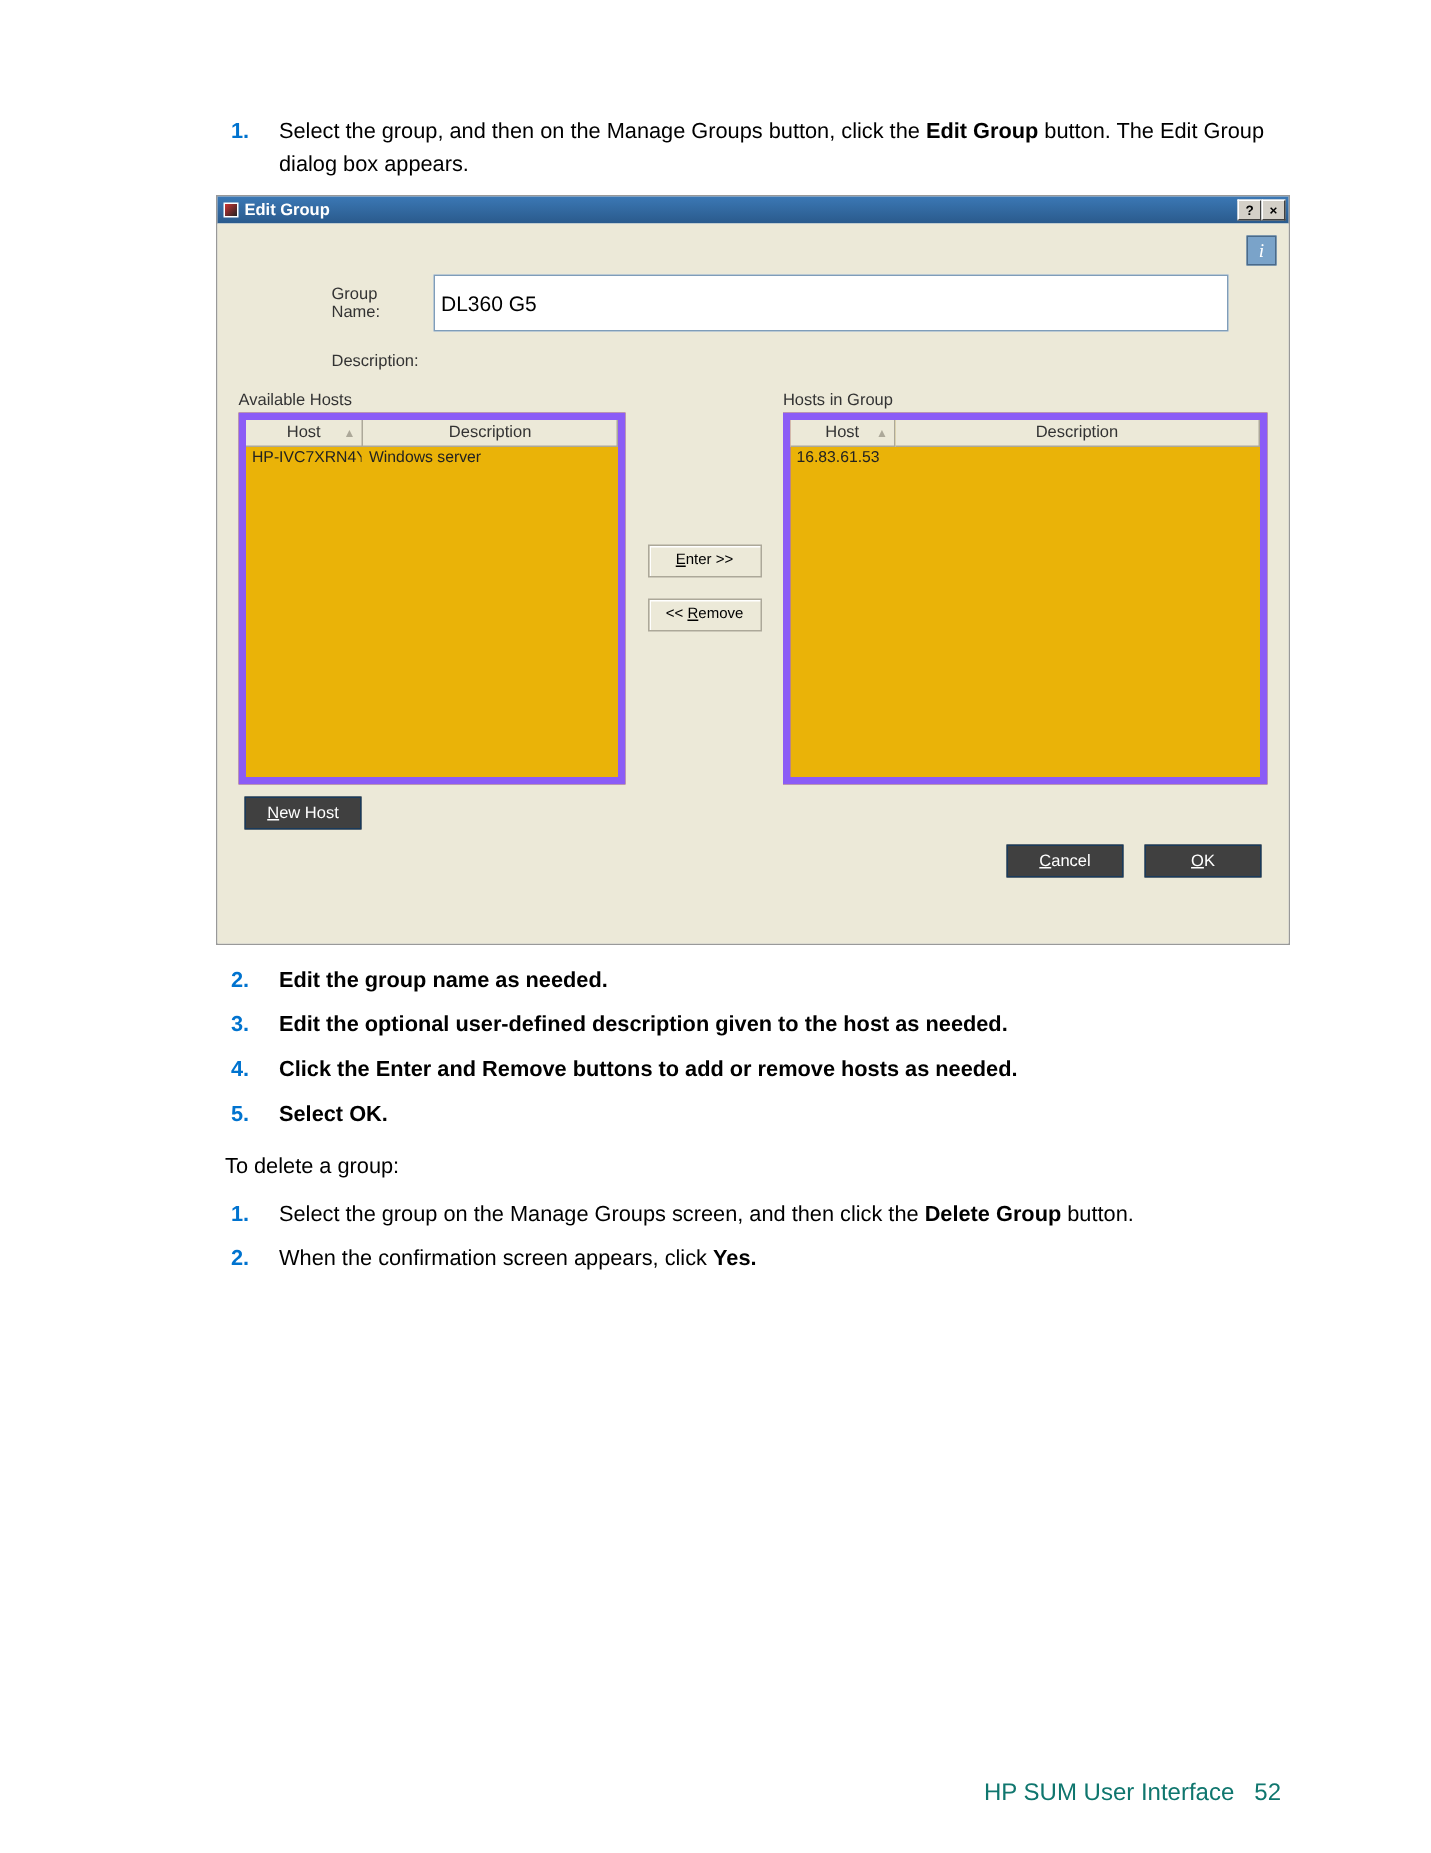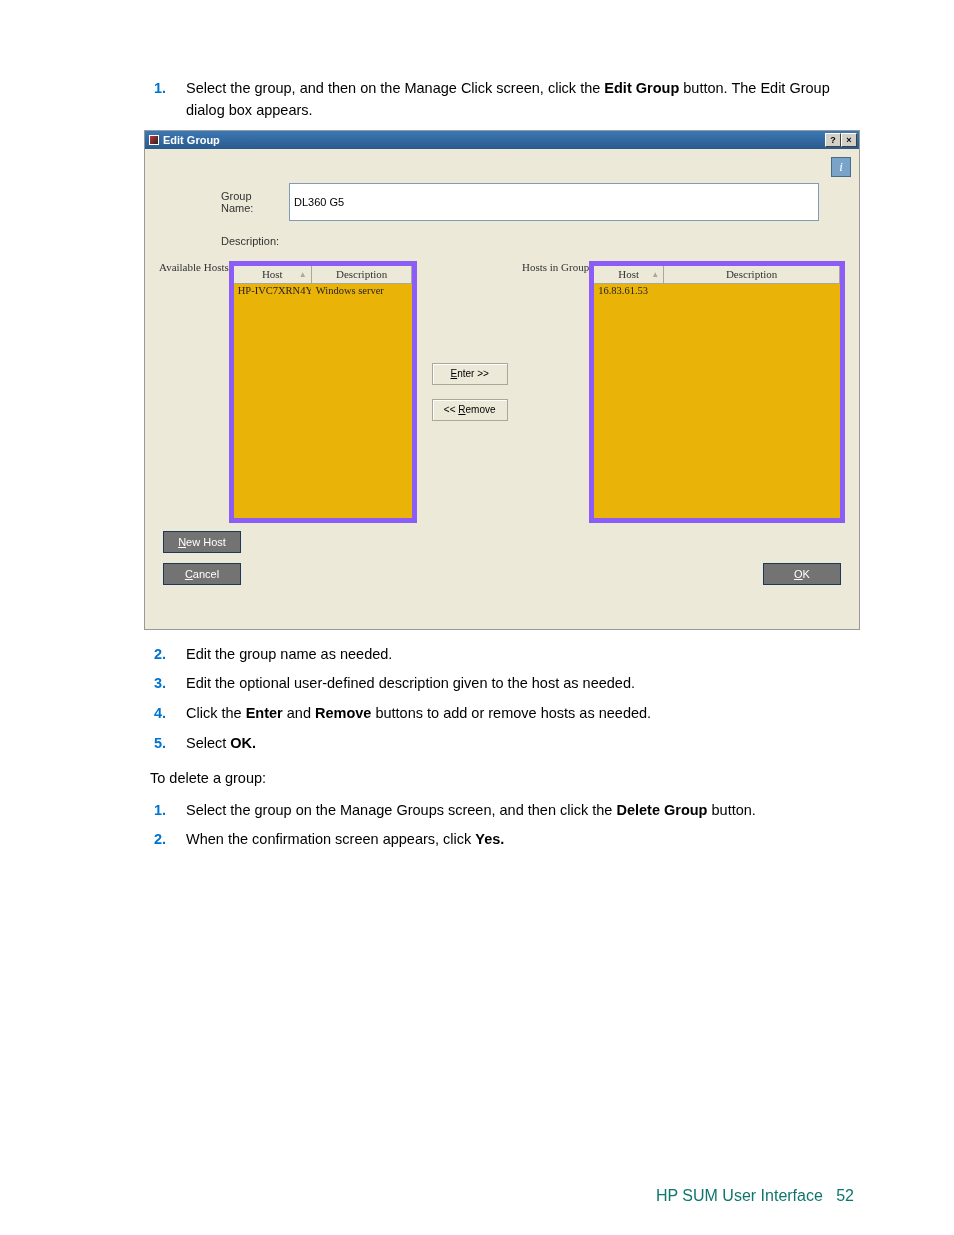--- a/index.html
+++ b/index.html
@@ -104,28 +104,28 @@
     padding-right: 2px;
     color: #333;
   }
   .form-row input {
     flex: 0 0 530px;
     height: 18px;
     border: 1px solid #7f9db9;
     background: #fff;
     padding: 18px 4px;
     font-family: Tahoma, sans-serif;
-    font-size: 11px;
+    font-size: 14px;
   }
   .lists-row {
     display: flex;
     margin: 4px 4px 0 4px;
     height: 262px;
   }
-  .list-panel { display: flex; flex-direction: row; font-family: Liberation Serif, serif; }
+  .list-panel { display: flex; flex-direction: column; }
   .left-panel { width: 272px; }
   .mid-panel {
     width: 110px;
     display: flex; flex-direction: column; align-items: center; justify-content: center;
     gap: 14px;
   }
   .right-panel { width: 340px; }
   .list-label { margin-bottom: 2px; color: #333; }
   .list-table {
     border: 5px solid #8b5cf6;
@@ -170,50 +170,51 @@
   .std-btn {
     background: #ece9d8;
     border: 1px solid #aca899;
     box-shadow: 1px 1px 0 #fff inset;
     width: 76px; height: 22px;
     font-family: Tahoma, sans-serif;
     font-size: 10px;
     cursor: pointer;
   }
   .blue-btn {
-    background: #737373;
+    background: #404040;
     color: #fff;
     border: 1px solid #1a3a5a;
     width: 78px; height: 22px;
     font-family: Tahoma, sans-serif;
     font-size: 11px;
     cursor: pointer;
   }
   .btn-row-top {
     margin: 8px 0 0 8px;
   }
   .btn-row-bottom {
-    display: flex; justify-content: space-between;
+    display: flex; justify-content: flex-end;
     margin: 10px 8px 0 8px;
+    gap: 14px;
   }
   .footer {
     position: absolute;
     bottom: 30px;
     right: 100px;
     font-size: 16px;
     color: #0f766e;
   }
   u.mnemonic { text-decoration: underline; }
 </style>
 </head>
 <body>
 
 <ol class="doc-list" style="counter-reset:item 0;">
   <li>
-    <span>Select the group, and then on the Manage Click screen, click the </span><b>Edit Group</b><span> button. The Edit Group dialog box appears.</span>
+    <span>Select the group, and then on the Manage Groups button, click the </span><b>Edit Group</b><span> button. The Edit Group dialog box appears.</span>
   </li>
 </ol>
 
 <div class="win-dialog">
   <div class="titlebar">
     <div class="title-left">
       <div class="title-icon"></div>
       <span>Edit Group</span>
     </div>
     <div class="title-right">
@@ -282,21 +283,21 @@
     <div class="btn-row-top">
       <button class="blue-btn"><u class="mnemonic">N</u><span>ew Host</span></button>
     </div>
     <div class="btn-row-bottom">
       <button class="blue-btn"><u class="mnemonic">C</u><span>ancel</span></button>
       <button class="blue-btn"><u class="mnemonic">O</u><span>K</span></button>
     </div>
   </div>
 </div>
 
-<ol class="doc-list" style="counter-reset:item 1;">
+<ol class="doc-list" style="counter-reset:item 1;font-weight:bold;">
   <li><span>Edit the group name as needed.</span></li>
   <li><span>Edit the optional user-defined description given to the host as needed.</span></li>
   <li>
     <span>Click the </span><b>Enter</b><span> and </span><b>Remove</b><span> buttons to add or remove hosts as needed.</span>
   </li>
   <li>
     <span>Select </span><b>OK.</b>
   </li>
 </ol>
 

